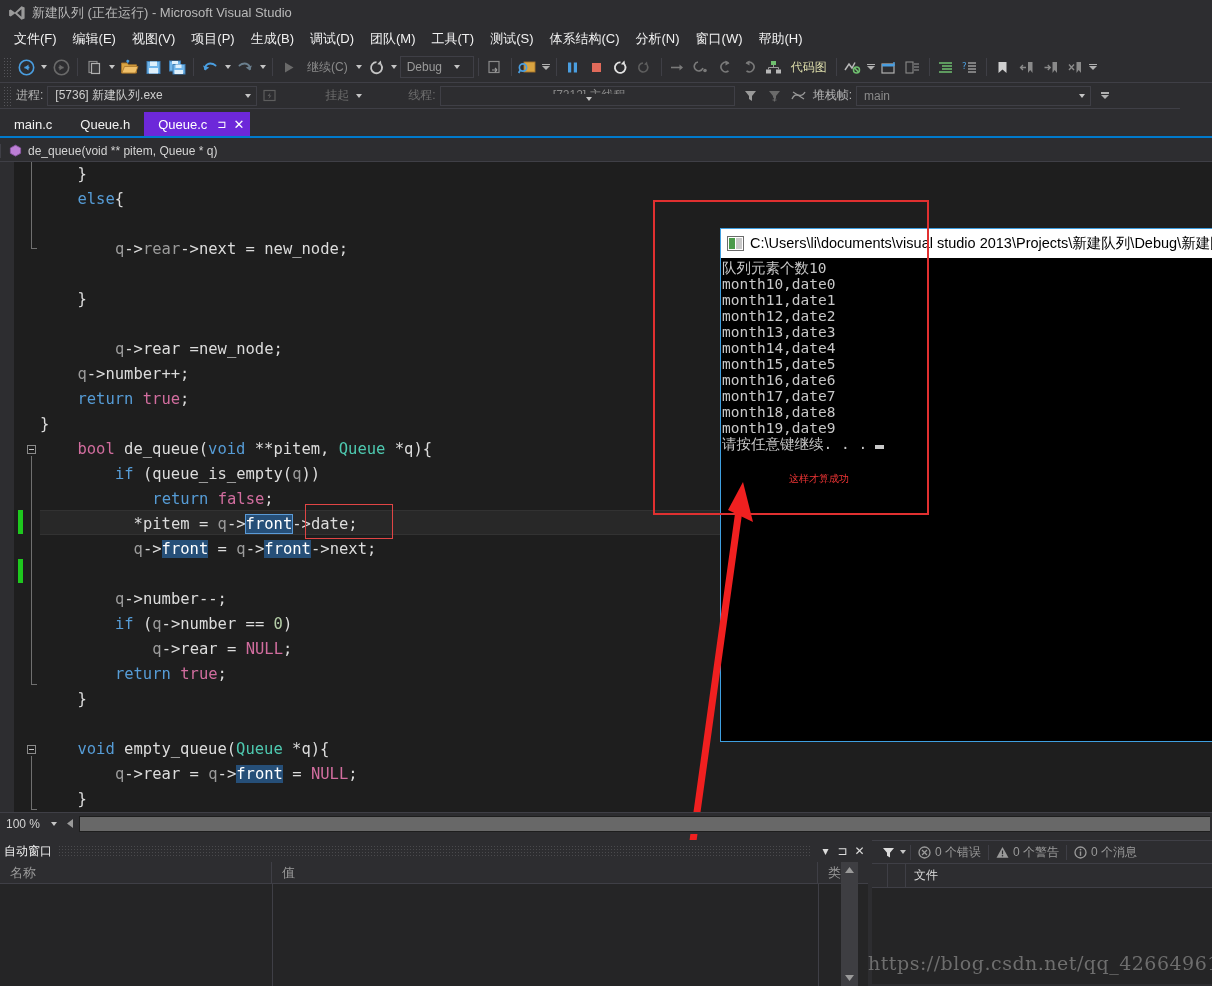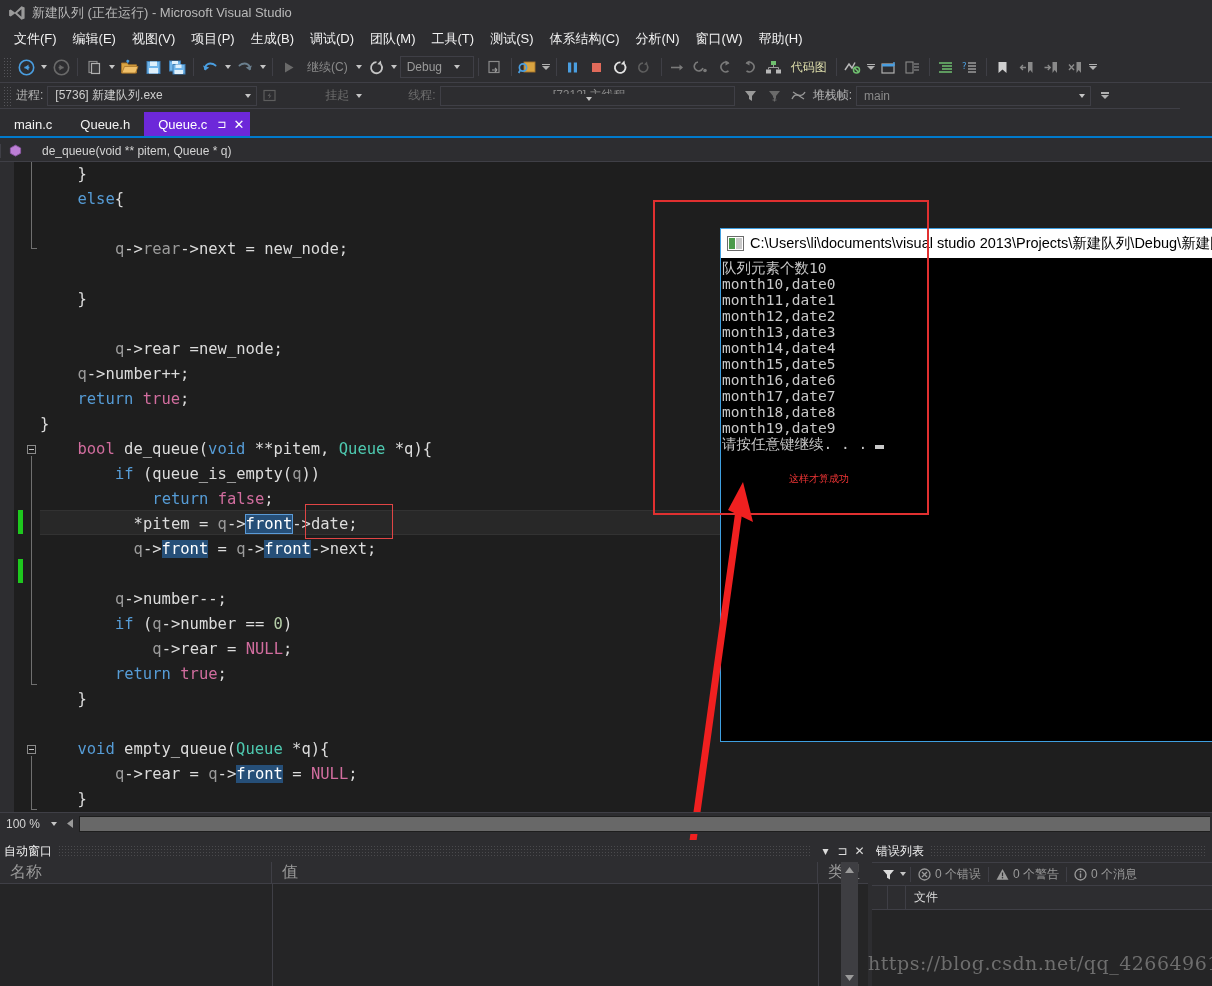--- a/index.html
+++ b/index.html
@@ -132,21 +132,21 @@
   .nav-left {
     flex: 1; display: flex; align-items: center; padding-left: 18px;
     font-size: 12px; color: #d4d4d4; justify-content: space-between;
     padding-right: 4px;
   }
   .nav-right {
     flex: 1.05; display: flex; align-items: center;
     font-size: 12px; color: #d4d4d4; padding-right: 4px;
     border-left: 1px solid #3f3f46;
   }
-  .nav-right .txt { margin-left: 20px; white-space: nowrap; }
+  .nav-right .txt { margin-left: 6px; white-space: nowrap; }
 
   
   .editor {
     position: absolute; left: 0; top: 162px; width: 1212px; height: 650px;
     background: #1e1e1e; overflow: hidden;
   }
   .ed-selmargin {
     position: absolute; left: 0; top: 0; width: 14px; height: 650px;
     background: #2d2d30;
   }
@@ -237,21 +237,21 @@
     width: 17px; height: 18px; display: flex; align-items: center;
     justify-content: center; color: #dcdcdc; font-size: 12px; cursor: default;
   }
   .grid {
     position: absolute; left: 0; top: 22px; width: 868px; height: 124px;
     background: #252526;
   }
   .grid-head {
     height: 22px; display: flex; align-items: center;
     background: #2d2d30; border-bottom: 1px solid #3f3f46;
-    font-size: 16px; color: #9a9a9a;
+    font-size: 13px; color: #9a9a9a;
   }
   .gh-cell {
     height: 22px; display: flex; align-items: center; padding-left: 10px;
     border-right: 1px solid #3f3f46; white-space: nowrap;
   }
   .grid-body { position: relative; height: 102px; background: #252526; }
   .grid-vline { position: absolute; top: 0; width: 1px; height: 102px; background: #3f3f46; }
   .vscroll {
     position: absolute; right: 10px; top: 22px; width: 17px; height: 124px;
     background: #3e3e42; display: flex; flex-direction: column;
@@ -793,24 +793,20 @@
       </span>
       <span class="vs-arrow">
         <svg width="9" height="7" viewBox="0 0 9 7">
             <path d="M0 1 L9 1 L4.5 7 Z" fill="#9a9a9a"></path>
           </svg>
       </span>
     </div>
   </div>
 
   <div class="errlist">
-    <div class="panel-head">
-      <span class="panel-title">错误列表</span>
-      <span class="head-dots"></span>
-    </div>
     <div class="err-toolbar">
       <span class="head-btn">
         <svg width="13" height="13" viewBox="0 0 13 13">
             <path d="M1 2 L12 2 L8 6.8 L8 11.5 L5 9.8 L5 6.8 Z" fill="#dcdcdc"></path>
           </svg>
       </span>
       <span class="tb-caret"></span>
       <span class="err-sep"></span>
       <span class="err-chip">
         <span class="gl">

